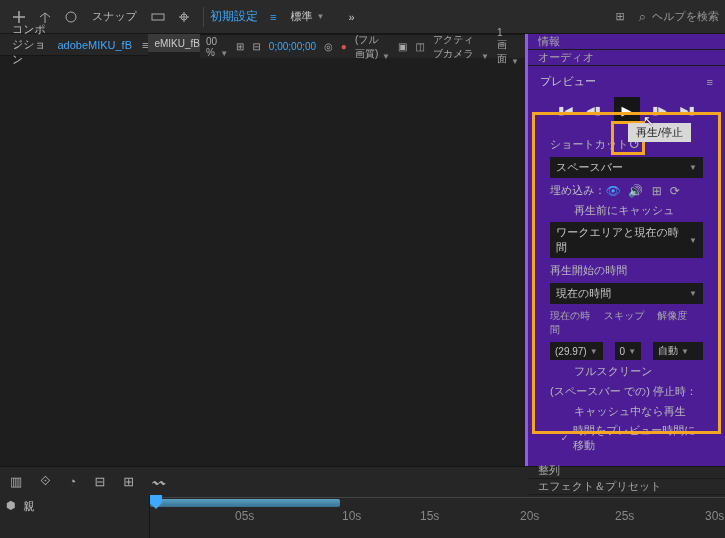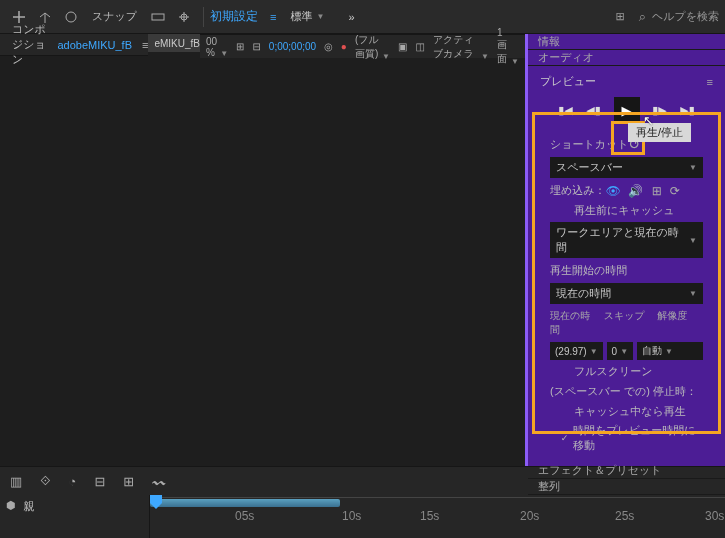--- a/index.html
+++ b/index.html
@@ -62,21 +62,21 @@
 .cursor-ptr{position:absolute;left:103px;top:16px;font-size:13px;color:#fff;z-index:8;text-shadow:0 0 2px #000}
 
 .row{display:flex;align-items:center;padding:3px 10px;font-size:11px;color:#bbb}
 .row.just{}
 .field-box{background:#1a1a1a;padding:3px 6px;margin:2px 10px;display:flex;align-items:center;justify-content:space-between;font-size:11px}
 .mini-ics{display:flex;gap:8px;align-items:center}
 .mini-ics span{color:#3ea8ff;font-size:12px}
 .mini-ics .g{color:#aaa}
 .cols3{display:flex;padding:3px 10px;gap:8px}
 .cols3>div{flex:1;font-size:10px;color:#aaa}
-.dd-row{display:flex;padding:2px 10px;gap:4px}
+.dd-row{display:flex;padding:2px 10px;gap:12px}
 .dd{background:#1a1a1a;padding:2px 5px;font-size:10px;display:flex;align-items:center;gap:2px}
 .chk-row{display:flex;align-items:center;padding:2px 10px 2px 20px;font-size:11px;color:#bbb;gap:4px}
 .chk{width:10px;height:10px;display:inline-flex;align-items:center;justify-content:center;font-size:9px}
 
 
 .bottom{height:72px;background:#262626;border-top:1px solid #161616;display:flex;flex-direction:column}
 .tl-icons{height:28px;display:flex;align-items:center;padding-left:10px;gap:18px}
 .tl-icons span{color:#aaa;font-size:13px}
 .ruler-row{flex:1;display:flex}
 .ruler-left{width:150px;border-right:1px solid #161616;padding:4px 6px;display:flex;align-items:flex-start;gap:8px}
@@ -259,22 +259,22 @@
       <div class="chk-row">
         <span class="chk"></span>
         <span>キャッシュ中なら再生</span>
       </div>
       <div class="chk-row">
         <span class="chk">✓</span>
         <span>時間をプレビュー時間に移動</span>
       </div>
     </div>
 
+    <div class="panel-tab">整列</div>
     <div class="panel-tab" style="margin-top:auto">エフェクト＆プリセット</div>
-    <div class="panel-tab">整列</div>
   </div>
 </div>
 
 <div class="bottom">
   <div class="tl-icons">
     <span>▥</span>
     <span>⟐</span>
     <span>◔</span>
     <span>⊟</span>
     <span>⊞</span>

